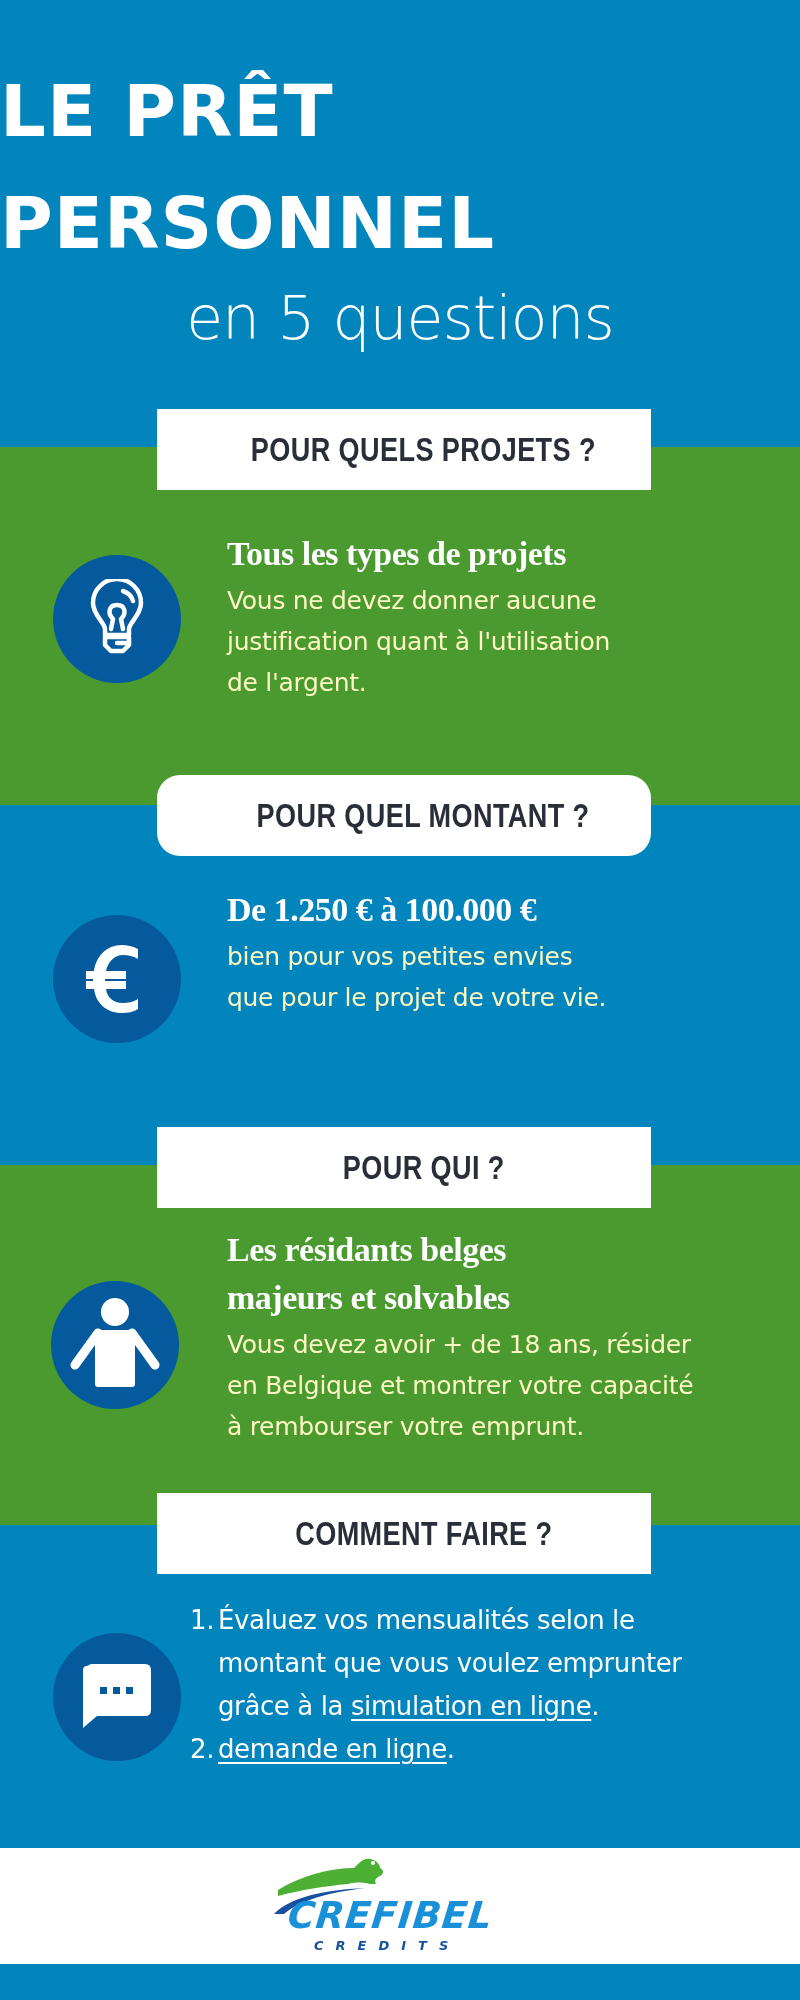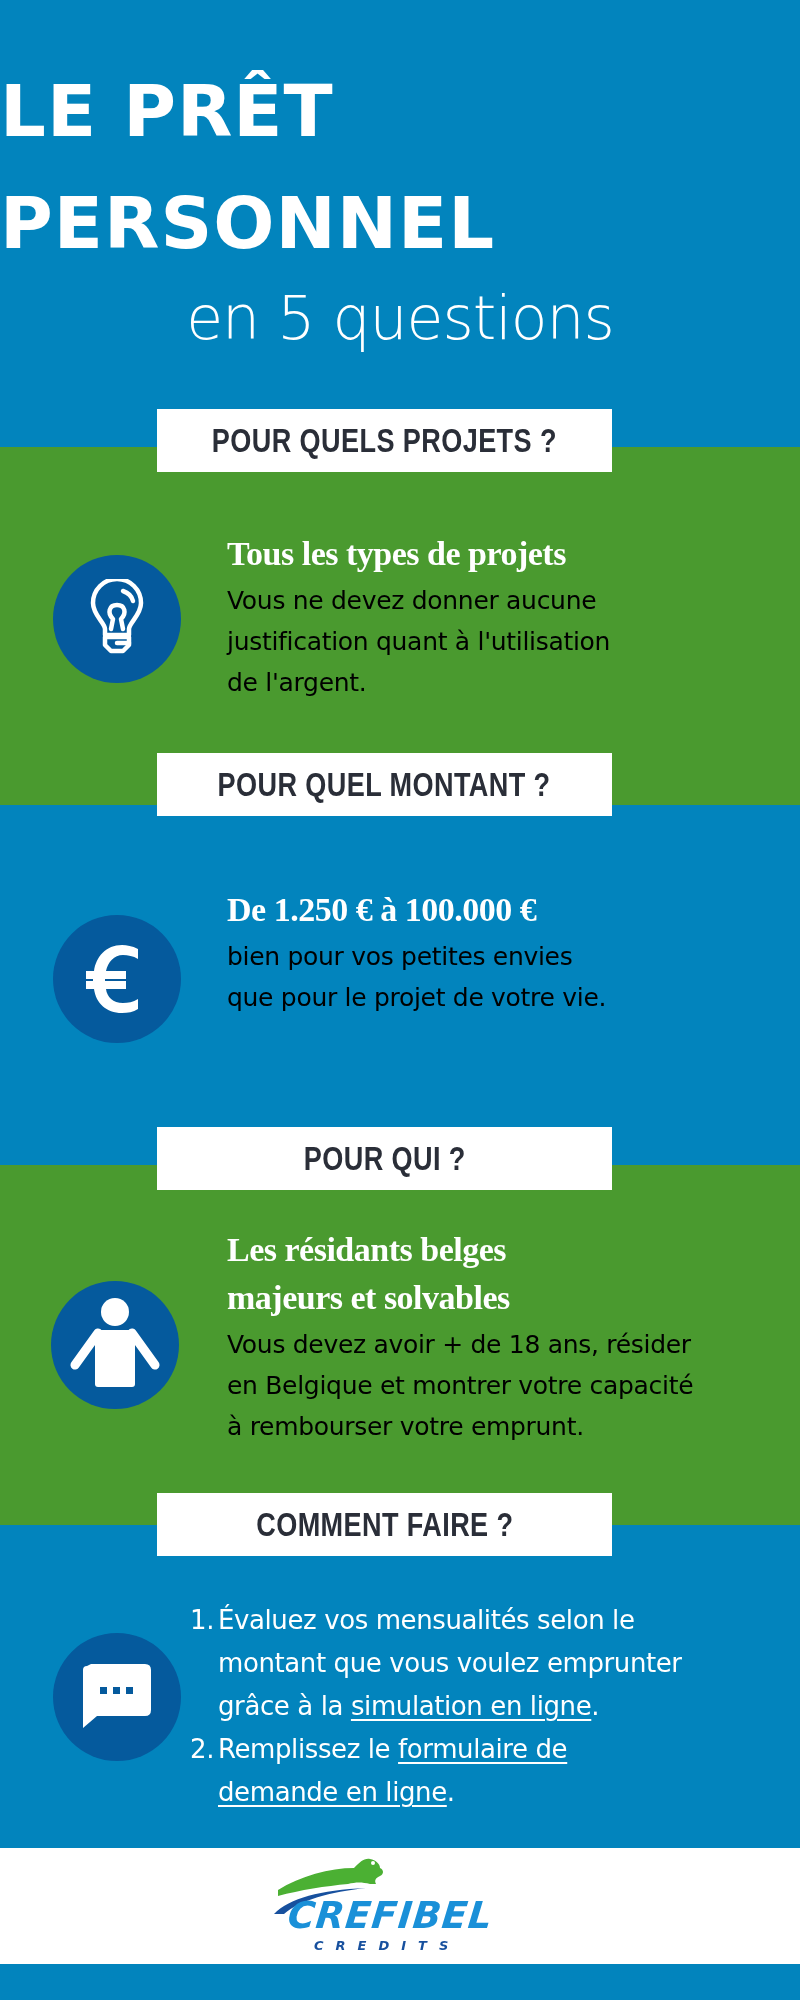--- a/index.html
+++ b/index.html
@@ -7,29 +7,29 @@
   .band { position:absolute; left:0; width:800px; }
   .blue { background:#0284bd; }
   .green { background:#4a9a2f; }
   .white { background:#ffffff; }
 
   .title-line1, .title-line2 { position:absolute; left:0; width:800px; text-align:left; font-family:"DejaVu Sans", sans-serif; font-weight:bold; color:#fff; letter-spacing:1px; }
   .title-line1 { top:66px; font-size:72px; line-height:90px; }
   .title-line2 { top:178px; font-size:72px; line-height:90px; }
   .subtitle { position:absolute; left:0; width:800px; text-align:center; top:278px; font-size:60px; line-height:80px; font-family:"DejaVu Sans", sans-serif; font-weight:200; color:#fff; letter-spacing:-1px; }
 
-  .label-box { position:absolute; left:157px; width:455px; height:63px; background:#ffffff; display:flex; align-items:center; justify-content:center; }
+  .label-box { position:absolute; left:157px; width:455px; height:81px; background:#ffffff; display:flex; align-items:center; justify-content:center;padding-left:39px; }
   .label-text { font-family:"Liberation Sans", sans-serif; font-weight:bold; font-size:33px; color:#2a2e38; transform:scaleX(0.82); white-space:nowrap; letter-spacing:0.5px; }
 
   .circle { position:absolute; width:128px; height:128px; border-radius:50%; background:#055a9d; display:flex; align-items:center; justify-content:center; }
   .circle svg { display:block; }
 
   .block { position:absolute; left:227px; width:540px; }
   .heading { font-family:Liberation Serif, serif; font-weight:bold; font-size:34px; line-height:48px; color:#fff; letter-spacing:-0.5px; }
-  .body { font-family:"DejaVu Sans", sans-serif; font-size:25px; line-height:41px; color:#000000; margin-top:2px; letter-spacing:-0.3px; }
+  .body { font-family:"DejaVu Sans", sans-serif; font-size:25px; line-height:41px; color:#fef9c3; margin-top:2px; letter-spacing:-0.3px; }
   .body .line { display:block; white-space:nowrap; }
 
   .steps { position:absolute; left:190px; top:1599px; width:580px; margin:0; padding:0; list-style:none; font-family:"DejaVu Sans", sans-serif; font-size:26px; line-height:43px; color:#fff; letter-spacing:-0.4px; }
   .steps li { position:relative; padding-left:28px; }
   .steps .num { position:absolute; left:0; top:0; }
   .steps .line { display:block; white-space:nowrap; }
   .steps a { color:#fff; text-decoration:underline; text-underline-offset:4px; text-decoration-thickness:2px; }
 
   .logo { position:absolute; left:270px; top:1856px; width:240px; height:104px; }
   .logo-word { position:absolute; left:18px; top:38px; font-family:"DejaVu Sans", sans-serif; font-weight:bold; font-style:italic; font-size:37px; color:#1a90d8; letter-spacing:1px; transform:skewX(-6deg); }
@@ -64,21 +64,21 @@
 </div>
 <div class="block" style="top:530px;">
   <div class="heading">Tous les types de projets</div>
   <div class="body">
     <span class="line">Vous ne devez donner aucune</span>
     <span class="line">justification quant à l'utilisation</span>
     <span class="line">de l'argent.</span>
   </div>
 </div>
 
-<div class="label-box" style="top:753px;">
+<div class="label-box" style="top:775px;border-radius:23px;">
   <span class="label-text">POUR QUEL MONTANT ?</span>
 </div>
 <div class="circle" style="left:53px;top:915px;">
   <svg width="70" height="76" viewBox="0 0 70 76">
     <path d="M56 8 C50 5 45 4 40 4 C24 4 14 16 12 30 L4 30 L4 38 L11 38 L11 40 L4 40 L4 48 L12 48 C14 62 24 72 40 72 C46 72 51 71 56 68 L56 58 C51 61 46 62 41 62 C31 62 25 56 24 48 L44 48 L44 40 L23 40 L23 38 L44 38 L44 30 L24 30 C26 21 32 14 41 14 C46 14 51 15 56 18 Z" fill="#fff"></path>
   </svg>
 </div>
 <div class="block" style="top:886px;">
   <div class="heading">De 1.250 € à 100.000 €</div>
   <div class="body">
@@ -121,21 +121,20 @@
 </div>
 <ol class="steps">
   <li>
     <span class="num">1.</span>
     <span class="line">Évaluez vos mensualités selon le</span>
     <span class="line">montant que vous voulez emprunter</span>
     <span class="line"><span>grâce à la </span><a>simulation en ligne</a><span>.</span></span>
   </li>
   <li>
     <span class="num">2.</span>
-    <span class="line"><span>Remplissez le </span><a>formulaire de</a></span>
     <span class="line"><a>demande en ligne</a><span>.</span></span>
   </li>
 </ol>
 
 <div class="logo">
   <svg width="240" height="60" viewBox="0 0 240 60" style="position:absolute;left:0;top:0;">
     <path d="M8 34 C30 20 60 12 84 12 C90 6 94 2 100 3 C106 4 110 8 110 12 C114 14 114 18 110 20 C106 22 104 24 106 28 L100 28 C92 26 86 26 78 28 C56 30 30 34 8 40 Z" fill="#4bb033"></path>
     <circle cx="103" cy="7" r="2" fill="#fff"></circle>
     <path d="M4 58 C20 42 50 34 96 32 C60 36 30 44 14 58 Z" fill="#17509e"></path>
   </svg>

